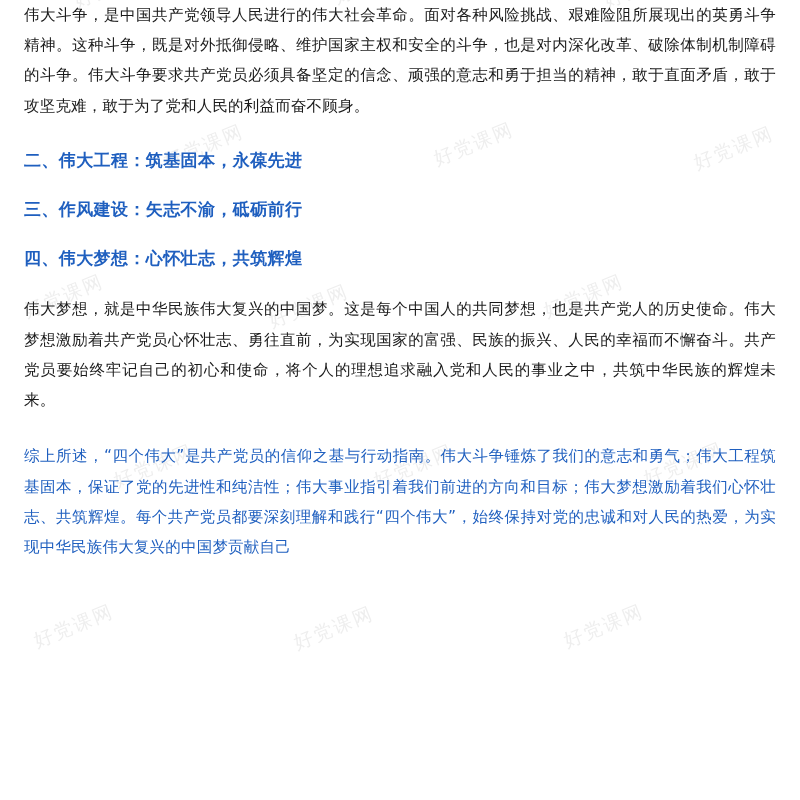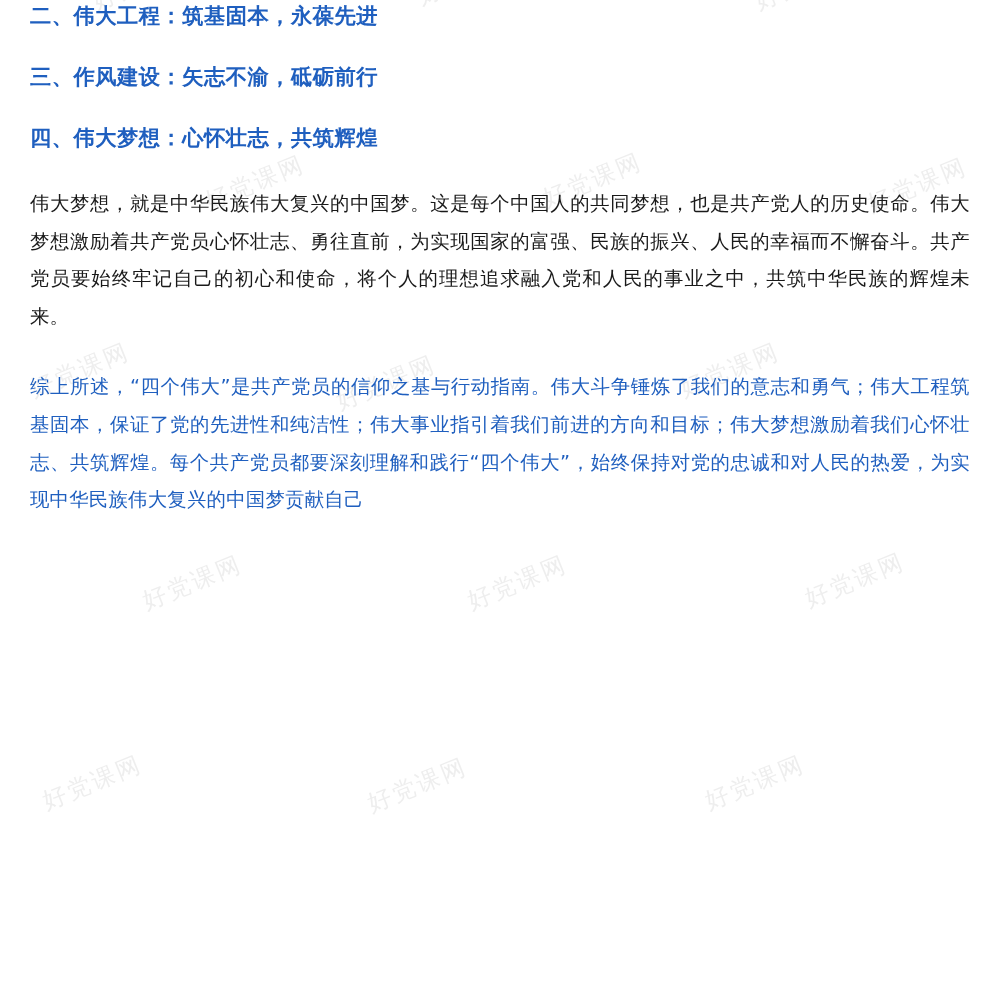--- a/index.html
+++ b/index.html
@@ -92,20 +92,21 @@
       <span class="wm" style="left: 110px; top: 470px;">好党课网</span>
       <span class="wm" style="left: 370px; top: 470px;">好党课网</span>
       <span class="wm" style="left: 640px; top: 468px;">好党课网</span>
       <span class="wm" style="left: 30px; top: 630px;">好党课网</span>
       <span class="wm" style="left: 290px; top: 632px;">好党课网</span>
       <span class="wm" style="left: 560px; top: 630px;">好党课网</span>
     </div>
 
   <div class="doc-body">
 
+    <p class="para first">伟大斗争，是中国共产党领导人民进行的伟大社会革命。面对各种风险挑战、艰难险阻所展现出的英勇斗争精神。这种斗争，既是对外抵御侵略、维护国家主权和安全的斗争，也是对内深化改革、破除体制机制障碍的斗争。伟大斗争要求共产党员必须具备坚定的信念、顽强的意志和勇于担当的精神，敢于直面矛盾，敢于攻坚克难，敢于为了党和人民的利益而奋不顾身。</p>
 
     <h2 class="heading">二、伟大工程：筑基固本，永葆先进</h2>
 
 
     <h2 class="heading">三、作风建设：矢志不渝，砥砺前行</h2>
 
 
     <h2 class="heading">四、伟大梦想：心怀壮志，共筑辉煌</h2>
 
     <p class="para">伟大梦想，就是中华民族伟大复兴的中国梦。这是每个中国人的共同梦想，也是共产党人的历史使命。伟大梦想激励着共产党员心怀壮志、勇往直前，为实现国家的富强、民族的振兴、人民的幸福而不懈奋斗。共产党员要始终牢记自己的初心和使命，将个人的理想追求融入党和人民的事业之中，共筑中华民族的辉煌未来。</p>

